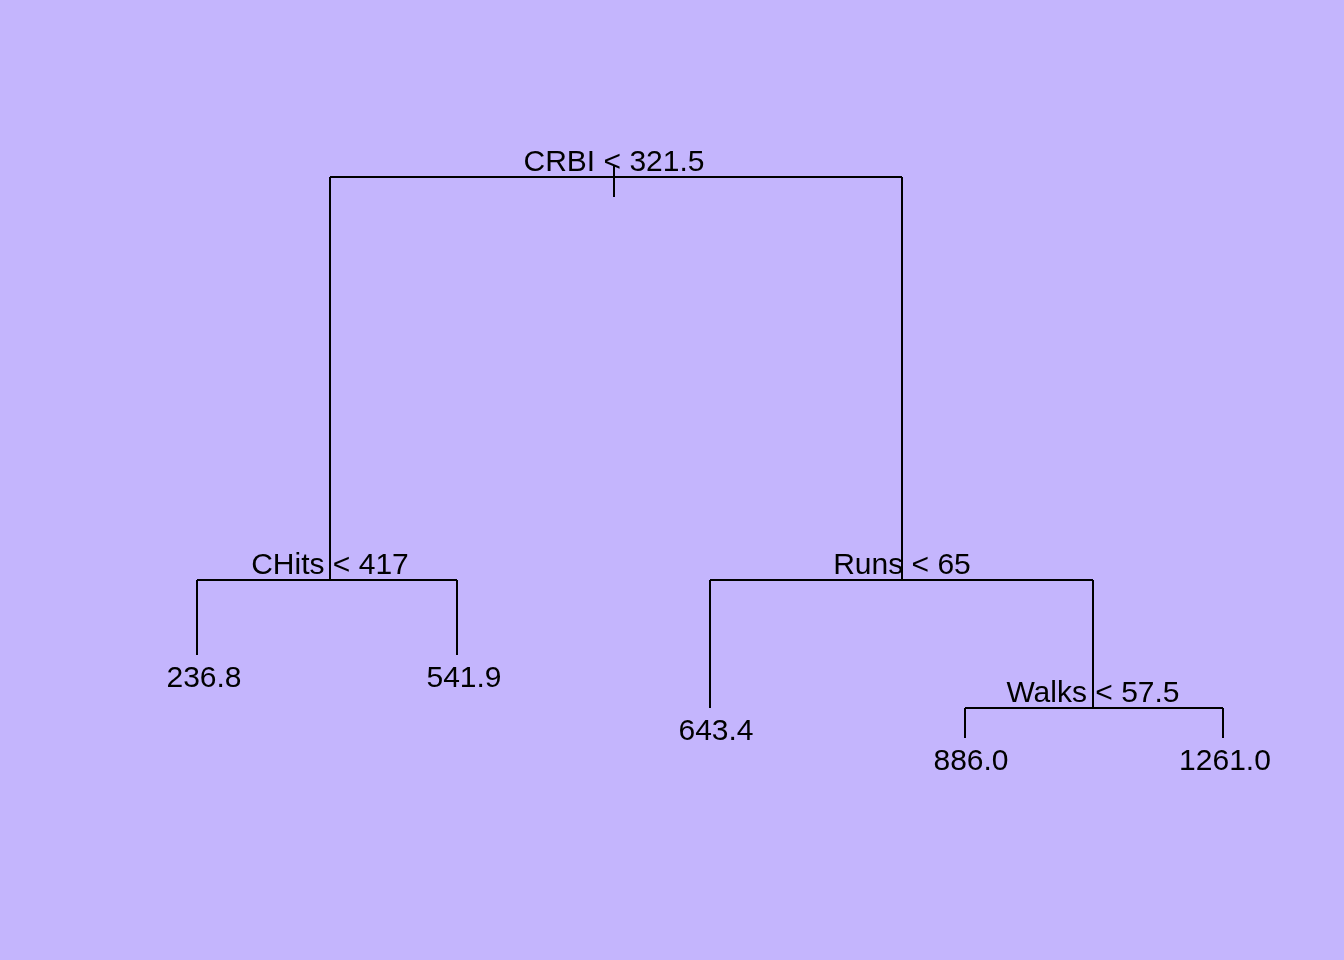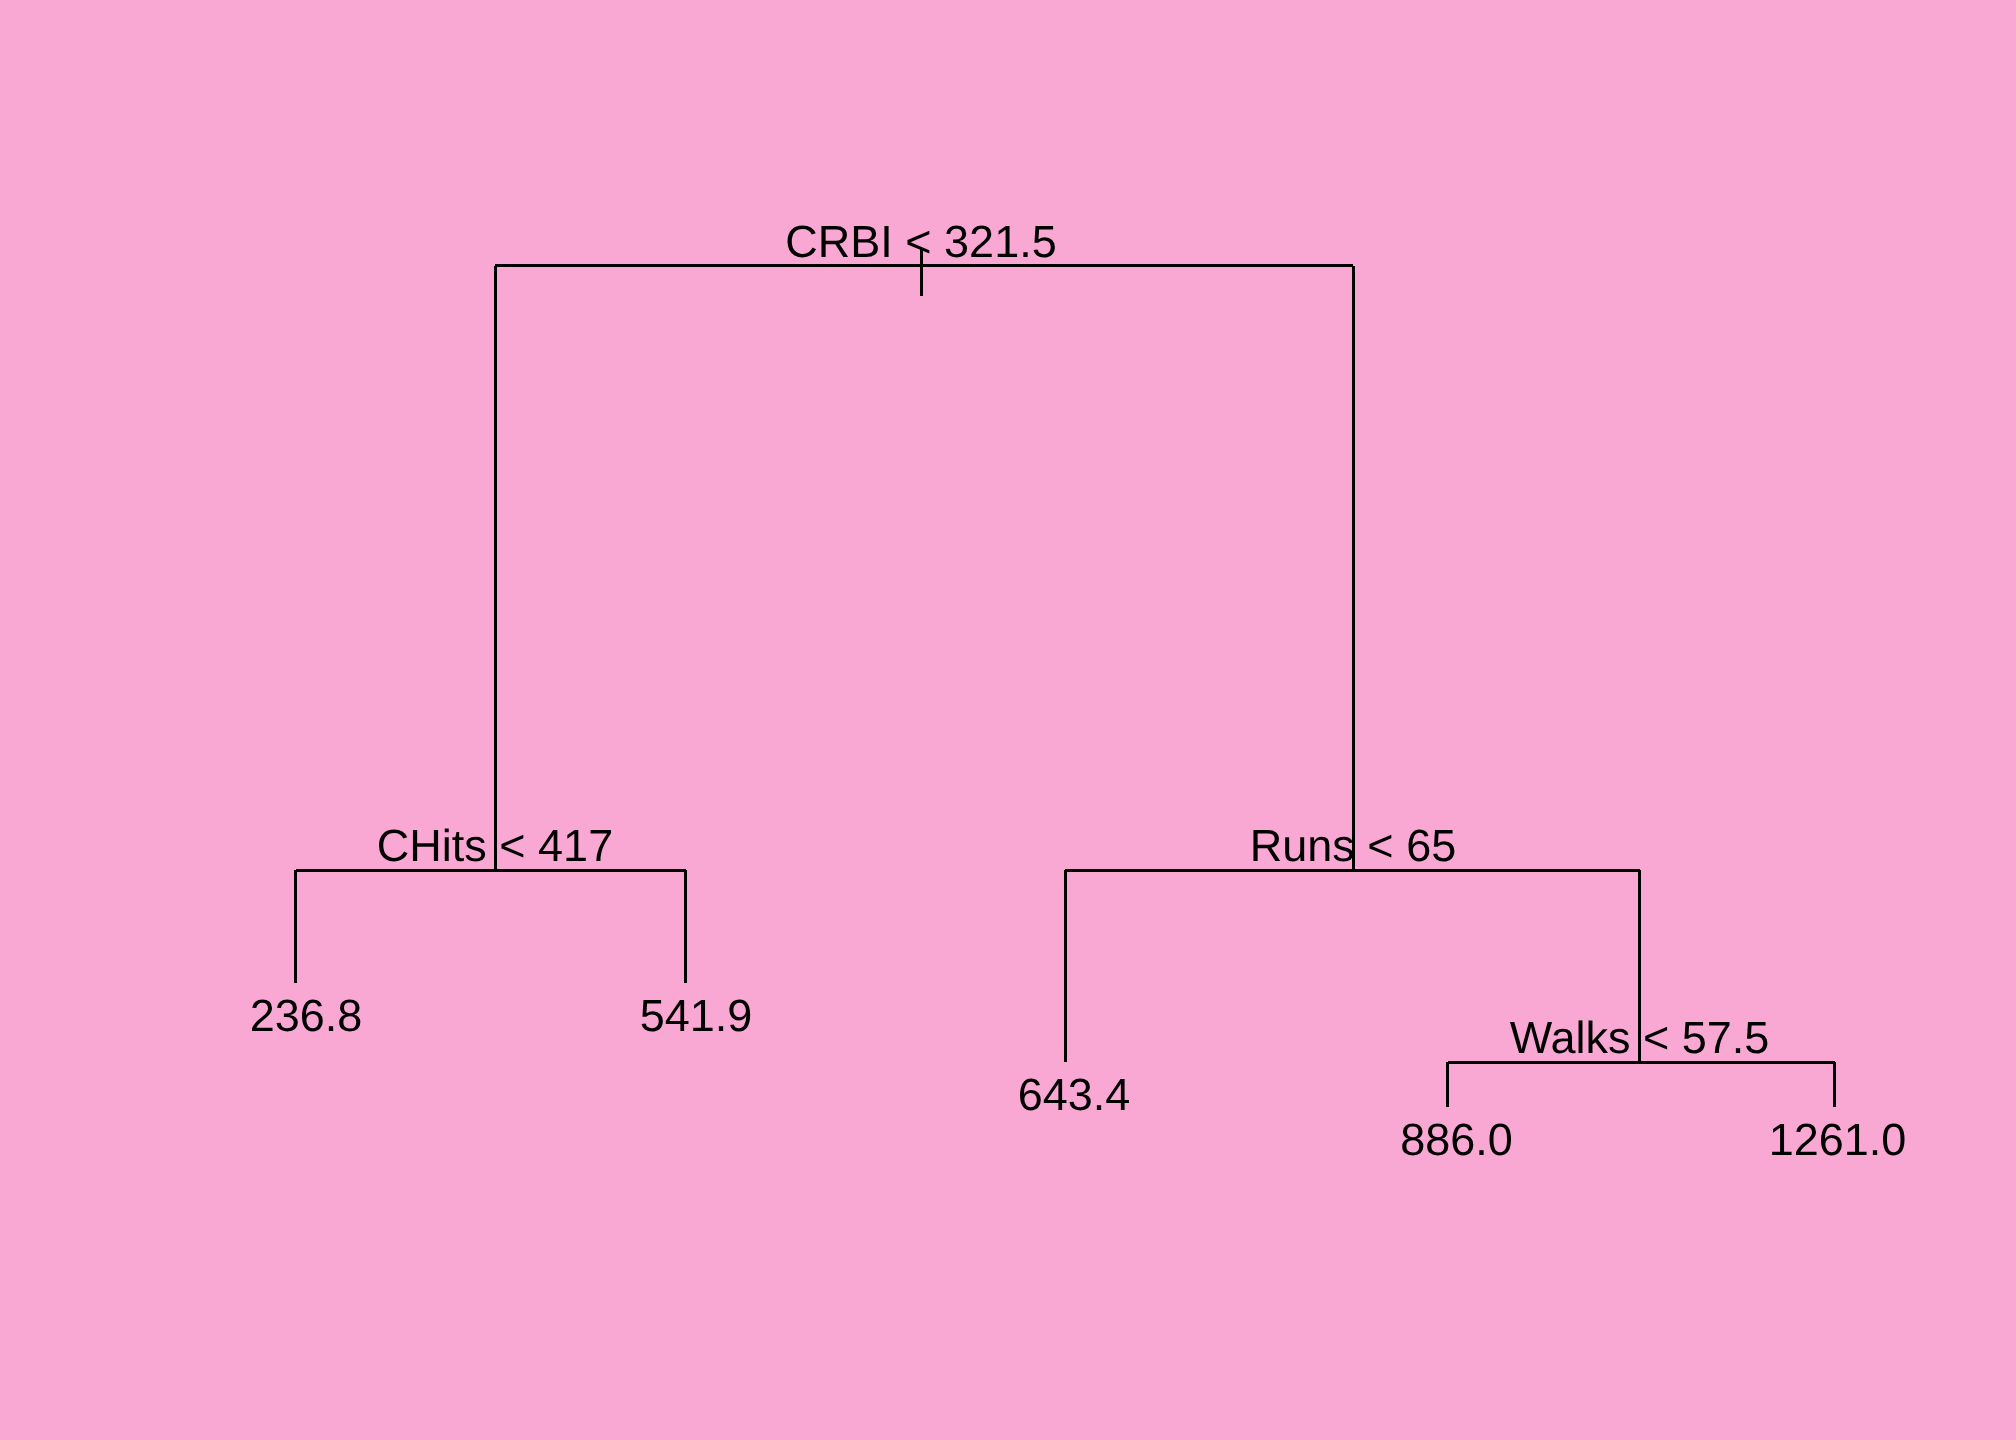--- a/index.html
+++ b/index.html
@@ -8,21 +8,21 @@
     padding: 0;
     background: #ffffff;
   }
   body {
     font-family: "Liberation Sans", sans-serif;
   }
   #plot-canvas {
     position: relative;
     width: 1344px;
     height: 960px;
-    background: #f9a8d4;
+    background: #c4b5fd;
     overflow: hidden;
   }
   #tree-svg {
     position: absolute;
     top: 0;
     left: 0;
     width: 1344px;
     height: 960px;
     display: block;
   }

